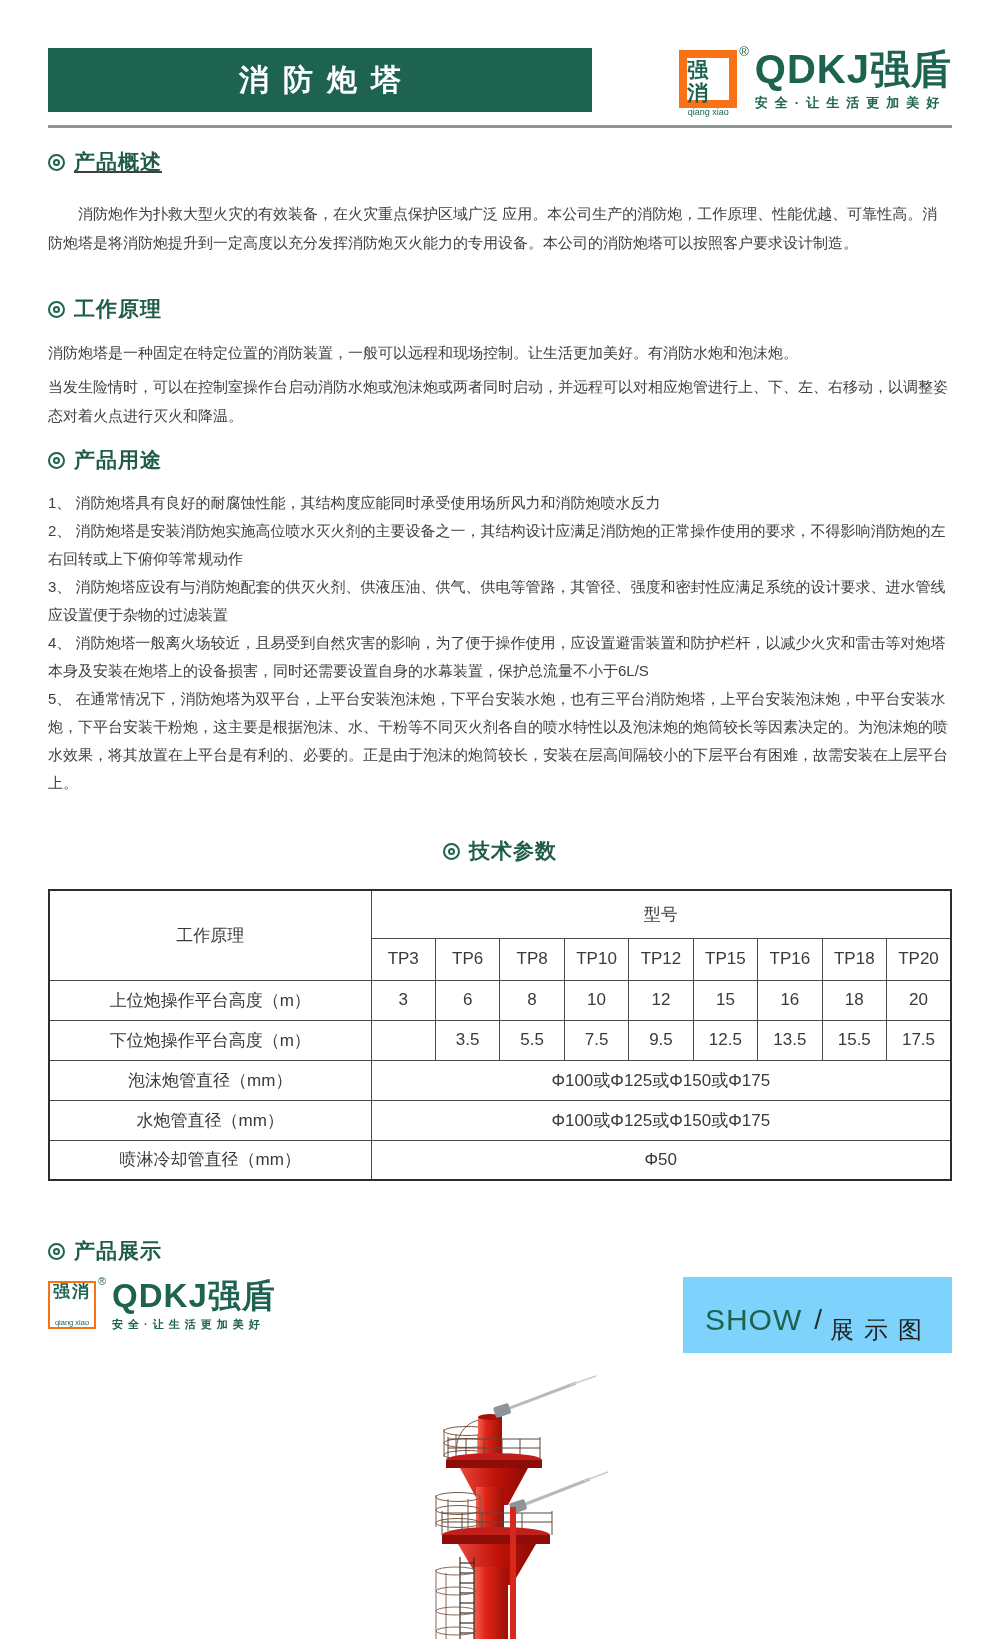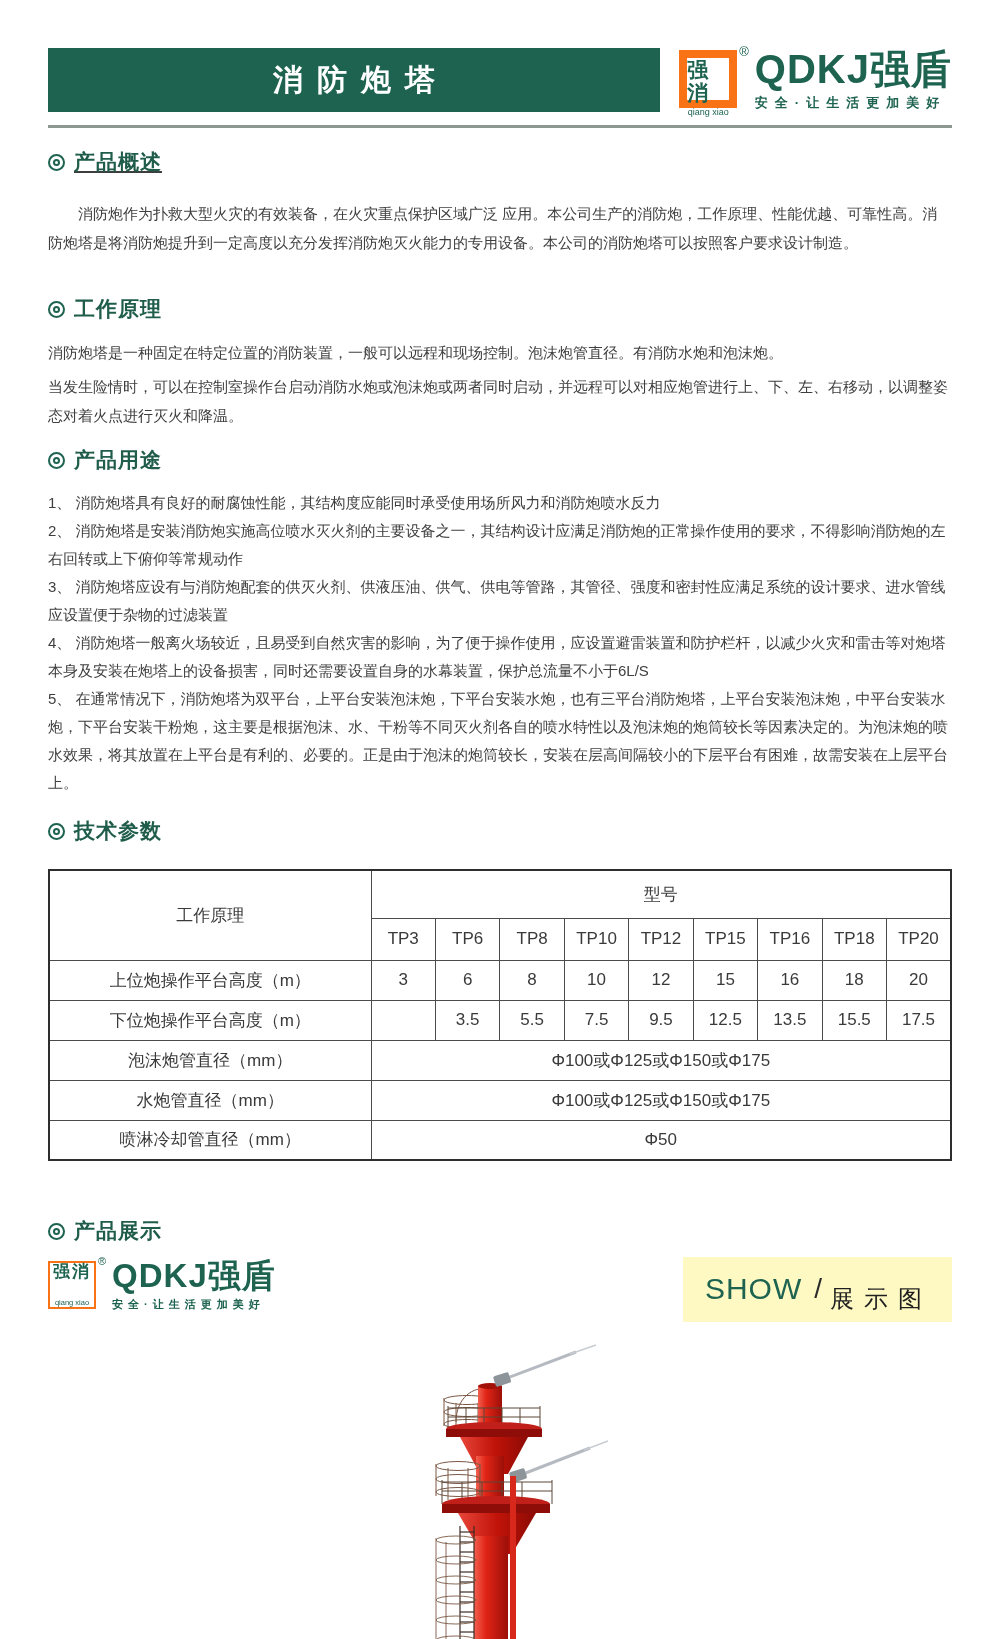--- a/index.html
+++ b/index.html
@@ -7,21 +7,21 @@
   body {
     width:1000px; height:1639px; overflow:hidden;
     font-family:"Liberation Sans","DejaVu Sans",sans-serif;
     color:#3e3e3e; position:relative;
   }
   .content { padding:0 48px; }
 
   
   .header-row { display:flex; justify-content:space-between; align-items:flex-start; margin-top:48px; height:64px; }
   .title-bar {
-    width:612px; height:64px; background:#1d6350;
+    width:544px; height:64px; background:#1d6350;
     display:flex; align-items:center; justify-content:center;
   }
   .title-bar span { color:#fff; font-size:30px; font-weight:bold; letter-spacing:14px; padding-left:14px; }
 
   .brand { display:flex; align-items:flex-start; }
   .brand-box {
     border:8px solid #f97316; width:58px; height:58px; margin-top:2px;
     display:flex; flex-direction:column; align-items:center; justify-content:space-between;
   }
   .brand-box .cn { color:#1d6350; font-size:21px; font-weight:bold; letter-spacing:2px; line-height:1.1; }
@@ -46,21 +46,21 @@
   .overview-head { margin-top:20px;text-decoration:underline; }
   .overview-para { margin-top:23px; }
   .principle-head { margin-top:38px; }
   .principle-p1 { margin-top:15px; }
   .principle-p2 { margin-top:5px; }
   .usage-head { margin-top:16px; }
   .usage-list { margin-top:15px; }
   .usage-list p { font-size:15px; line-height:28px; }
 
   
-  .specs-head { margin-top:20px; }
+  .specs-head { margin-top:40px;justify-content:center; }
   table.specs { border-collapse:collapse; width:904px; margin-top:24px; table-layout:fixed; }
   table.specs col.c-label { width:322px; }
   table.specs th, table.specs td {
     border:1px solid #4b4b4b; text-align:center; vertical-align:middle;
     font-weight:normal; color:#3a3a3a; font-size:16px;
   }
   table.specs { border:2px solid #2e2e2e; }
   tr.r-group th { height:48px; font-size:17px; }
   tr.r-models th { height:42px; font-size:17px; }
   tr.r-data td { height:40px; font-size:17px; }
@@ -69,21 +69,21 @@
   
   .display-head { margin-top:56px; }
   .display-row { display:flex; justify-content:space-between; align-items:flex-start; margin-top:14px; }
   .brand.small .brand-box { width:48px; height:48px; border-width:2px; }
   .brand.small .brand-box .cn { font-size:17px; }
   .brand.small .brand-box .py { font-size:7.5px; }
   .brand.small .brand-word { font-size:33px; }
   .brand.small .brand-tag { font-size:11px; letter-spacing:5px; margin-top:3px; }
   .brand.small .brand-reg { font-size:11px; }
 
-  .show-badge { background:#fef9c3; display:flex; align-items:center; padding:5px 20px 7px 22px; margin-top:-2px; }
+  .show-badge { background:#7dd3fc; display:flex; align-items:center; padding:16px 20px 7px 22px; margin-top:-2px; }
   .show-en { color:#1d6350; font-size:30px; letter-spacing:1px; }
   .show-sep { color:#2b2b2b; font-size:28px; margin:0 8px 0 12px; }
   .show-cn { color:#1f1f1f; font-size:24px; letter-spacing:10px;margin-top:21px; }
 
   .tower-wrap { display:flex; justify-content:center; margin-top:4px; }
 </style>
 </head>
 <body>
 
 <div class="content">
@@ -116,21 +116,21 @@
     <span class="sec-title">产品概述</span>
   </div>
   <p class="para indent overview-para">消防炮作为扑救大型火灾的有效装备，在火灾重点保护区域广泛 应用。本公司生产的消防炮，工作原理、性能优越、可靠性高。消防炮塔是将消防炮提升到一定高度以充分发挥消防炮灭火能力的专用设备。本公司的消防炮塔可以按照客户要求设计制造。</p>
 
   <div class="sec-head principle-head">
     <span class="sec-icon">
         <i></i>
       </span>
     <span class="sec-title">工作原理</span>
   </div>
-  <p class="para principle-p1">消防炮塔是一种固定在特定位置的消防装置，一般可以远程和现场控制。泡沫炮管直径。有消防水炮和泡沫炮。</p>
+  <p class="para principle-p1">消防炮塔是一种固定在特定位置的消防装置，一般可以远程和现场控制。让生活更加美好。有消防水炮和泡沫炮。</p>
   <p class="para principle-p2">当发生险情时，可以在控制室操作台启动消防水炮或泡沫炮或两者同时启动，并远程可以对相应炮管进行上、下、左、右移动，以调整姿态对着火点进行灭火和降温。</p>
 
   <div class="sec-head usage-head">
     <span class="sec-icon">
         <i></i>
       </span>
     <span class="sec-title">产品用途</span>
   </div>
   <div class="usage-list">
     <p>1、 消防炮塔具有良好的耐腐蚀性能，其结构度应能同时承受使用场所风力和消防炮喷水反力</p>

